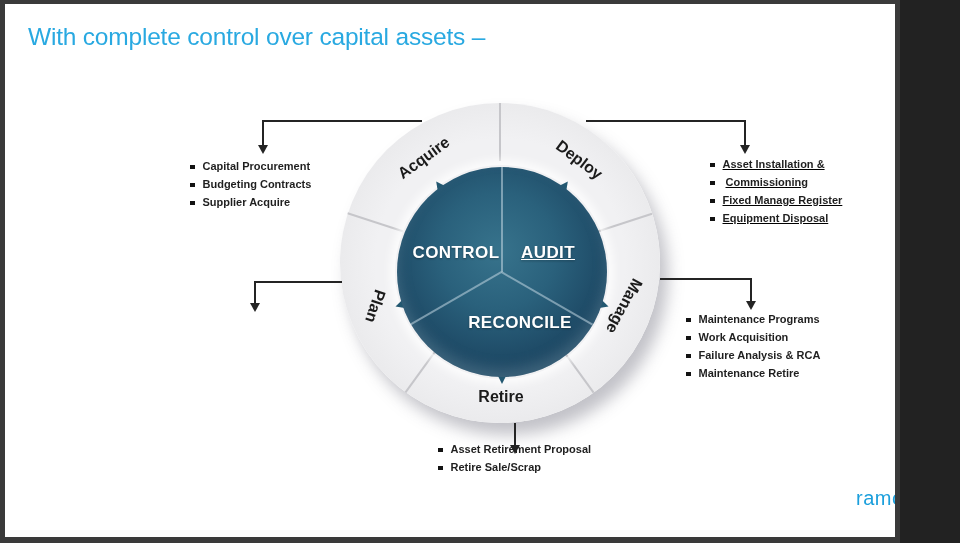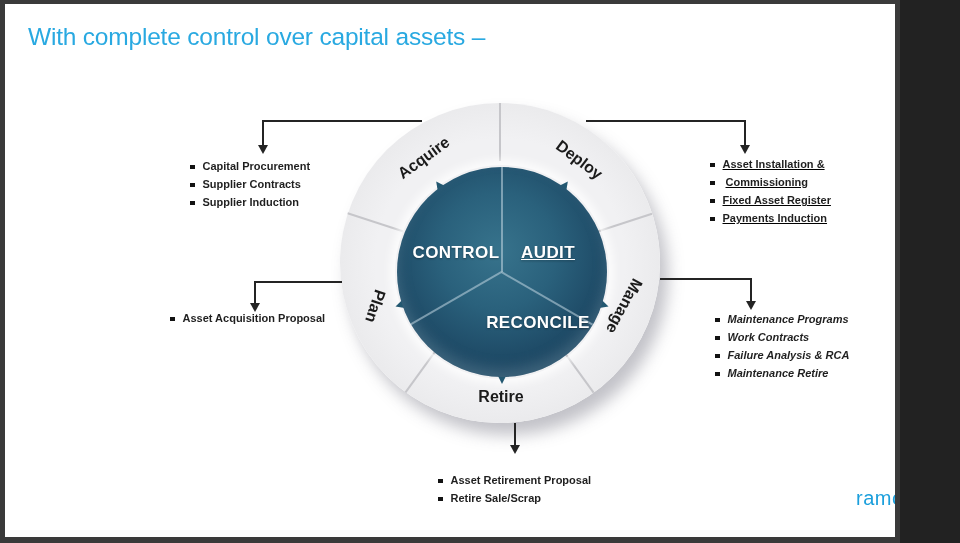--- a/index.html
+++ b/index.html
@@ -111,21 +111,21 @@
     <div class="spike" style="transform:rotate(252deg) translateY(-105px);"></div>
 
     <div class="sphere"></div>
 
     <div class="core-line" style="transform:rotate(0deg);"></div>
     <div class="core-line" style="transform:rotate(120deg);"></div>
     <div class="core-line" style="transform:rotate(240deg);"></div>
 
     <div class="core-label" style="left:456px;top:253px;">CONTROL</div>
     <div class="core-label" style="left:548px;top:253px;text-decoration:underline;">AUDIT</div>
-    <div class="core-label" style="left:538px;top:323px;">RECONCILE</div>
+    <div class="core-label" style="left:520px;top:323px;">RECONCILE</div>
   </div>
 
   <div class="h-line" style="left:262px;top:120px;width:160px;"></div>
   <div class="v-line" style="left:262px;top:120px;height:26px;"></div>
   <div class="arrow-down" style="left:258px;top:145px;"></div>
 
   <div class="h-line" style="left:586px;top:120px;width:160px;"></div>
   <div class="v-line" style="left:744px;top:120px;height:26px;"></div>
   <div class="arrow-down" style="left:740px;top:145px;"></div>
 
@@ -140,74 +140,70 @@
   <div class="v-line" style="left:514px;top:423px;height:23px;"></div>
   <div class="arrow-down" style="left:510px;top:445px;"></div>
 
   <div class="callout" style="left:190px;top:160px;">
     <div class="row">
         <span class="sq"></span>
         <span class="txt">Capital Procurement</span>
       </div>
     <div class="row">
         <span class="sq"></span>
-        <span class="txt">Supplier Contracts</span>
-      </div>
-    <div class="row">
-        <span class="sq"></span>
-        <span class="txt">Supplier Induction</span>
+        <span class="txt">Budgeting Contracts</span>
+      </div>
+    <div class="row">
+        <span class="sq"></span>
+        <span class="txt">Supplier Acquire</span>
       </div>
   </div>
 
   <div class="callout" style="left:710px;top:158px;text-decoration:underline;">
     <div class="row">
         <span class="sq"></span>
         <span class="txt">Asset Installation &amp;</span>
       </div>
     <div class="row">
         <span class="sq"></span>
         <span class="txt" style="padding-left:3px;">Commissioning</span>
       </div>
     <div class="row">
         <span class="sq"></span>
-        <span class="txt">Fixed Asset Register</span>
-      </div>
-    <div class="row">
-        <span class="sq"></span>
-        <span class="txt">Payments Induction</span>
+        <span class="txt">Fixed Manage Register</span>
+      </div>
+    <div class="row">
+        <span class="sq"></span>
+        <span class="txt">Equipment Disposal</span>
       </div>
   </div>
 
   <div class="callout" style="left:170px;top:312px;">
-    <div class="row">
-        <span class="sq"></span>
-        <span class="txt">Asset Acquisition Proposal</span>
-      </div>
-  </div>
-
-  <div class="callout" style="left:715px;top:313px;font-style:italic;">
+  </div>
+
+  <div class="callout" style="left:686px;top:313px;">
     <div class="row">
         <span class="sq"></span>
         <span class="txt">Maintenance Programs</span>
       </div>
     <div class="row">
         <span class="sq"></span>
-        <span class="txt">Work Contracts</span>
+        <span class="txt">Work Acquisition</span>
       </div>
     <div class="row">
         <span class="sq"></span>
         <span class="txt">Failure Analysis &amp; RCA</span>
       </div>
     <div class="row">
         <span class="sq"></span>
         <span class="txt">Maintenance Retire</span>
       </div>
   </div>
 
-  <div class="callout" style="left:438px;top:474px;text-align:right;">
+  <div class="callout" style="left:438px;top:443px;text-align:right;">
     <div class="row">
         <span class="sq"></span>
         <span class="txt">Asset Retirement Proposal</span>
       </div>
     <div class="row">
         <span class="sq"></span>
         <span class="txt">Retire Sale/Scrap</span>
       </div>
   </div>
 

